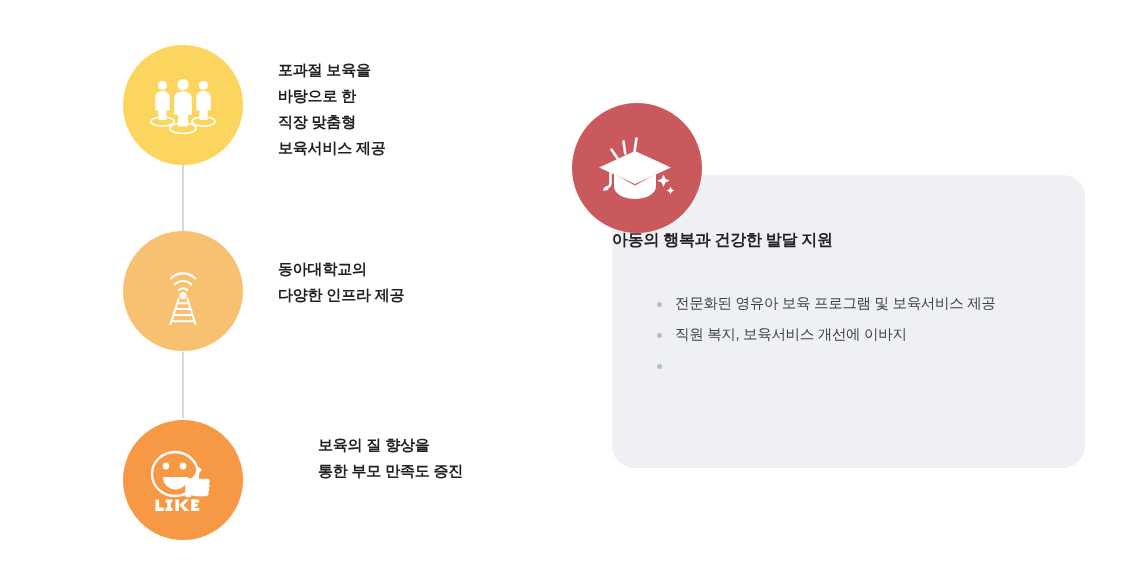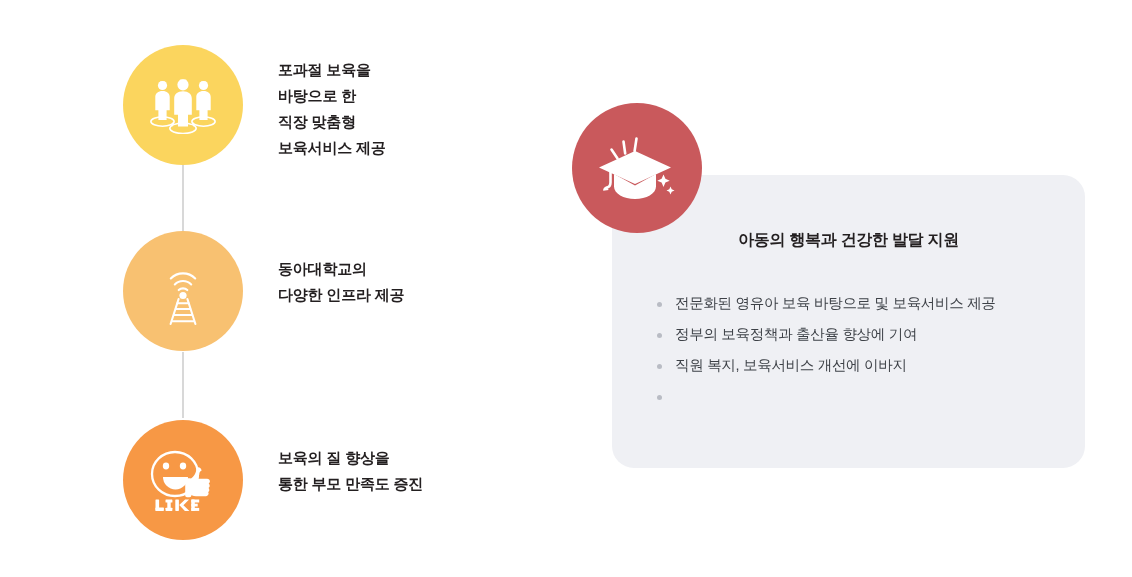--- a/index.html
+++ b/index.html
@@ -62,21 +62,21 @@
     top: 0;
     font-size: 15px;
     font-weight: bold;
     color: #231f20;
     line-height: 26px;
     letter-spacing: -0.2px;
     white-space: pre-line;
   }
   .tl-step.s1 .tl-text { top: 12px; }
   .tl-step.s2 .tl-text { top: 25px; }
-  .tl-step.s3 .tl-text { top: 25px; }
+  .tl-step.s3 .tl-text { top: 12px; margin-left: 40px; }
 
   
   #right-panel {
     position: absolute;
     left: 560px;
     top: 0;
     width: 572px;
     height: 577px;
   }
 
@@ -103,21 +103,21 @@
     justify-content: center;
     z-index: 5;
   }
   #badge-circle svg { display: block; }
 
   #card-heading {
     position: absolute;
     left: 52px;
     top: 230px;
     width: 473px;
-    text-align: center;
+    text-align: left;
     font-size: 16px;
     font-weight: bold;
     color: #231f20;
     letter-spacing: -0.3px;
     z-index: 6;
   }
 
   #bullet-list {
     position: absolute;
     left: 92px;
@@ -285,25 +285,21 @@
         <path d="M73.5 55.5 l1.2 2.8 2.8 1.2 -2.8 1.2 -1.2 2.8 -1.2 -2.8 -2.8 -1.2 2.8 -1.2 Z" fill="#ffffff"></path>
       </svg>
     </span>
   </div>
 
   <div id="card-heading">아동의 행복과 건강한 발달 지원</div>
 
   <ul id="bullet-list">
     <li>
       <span class="bullet-dot"></span>
-      <span>전문화된 영유아 보육 바탕으로 및 보육서비스 제공</span>
-    </li>
-    <li>
-      <span class="bullet-dot"></span>
-      <span>정부의 보육정책과 출산율 향상에 기여</span>
+      <span>전문화된 영유아 보육 프로그램 및 보육서비스 제공</span>
     </li>
     <li>
       <span class="bullet-dot"></span>
       <span>직원 복지, 보육서비스 개선에 이바지</span>
     </li>
     <li>
       <span class="bullet-dot"></span>
     </li>
   </ul>
 </div>

